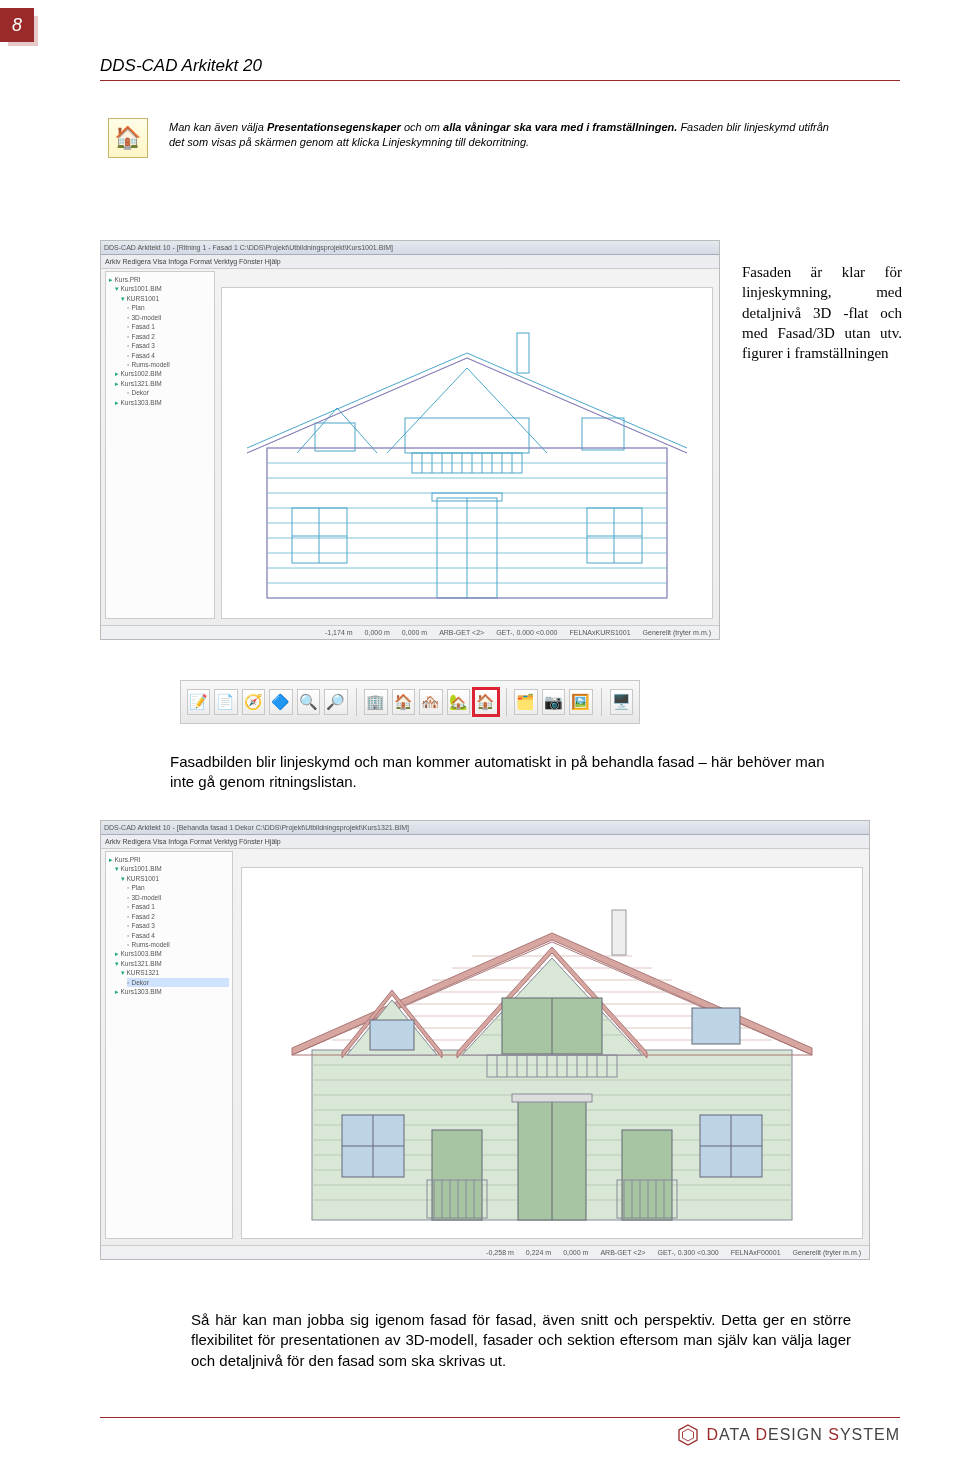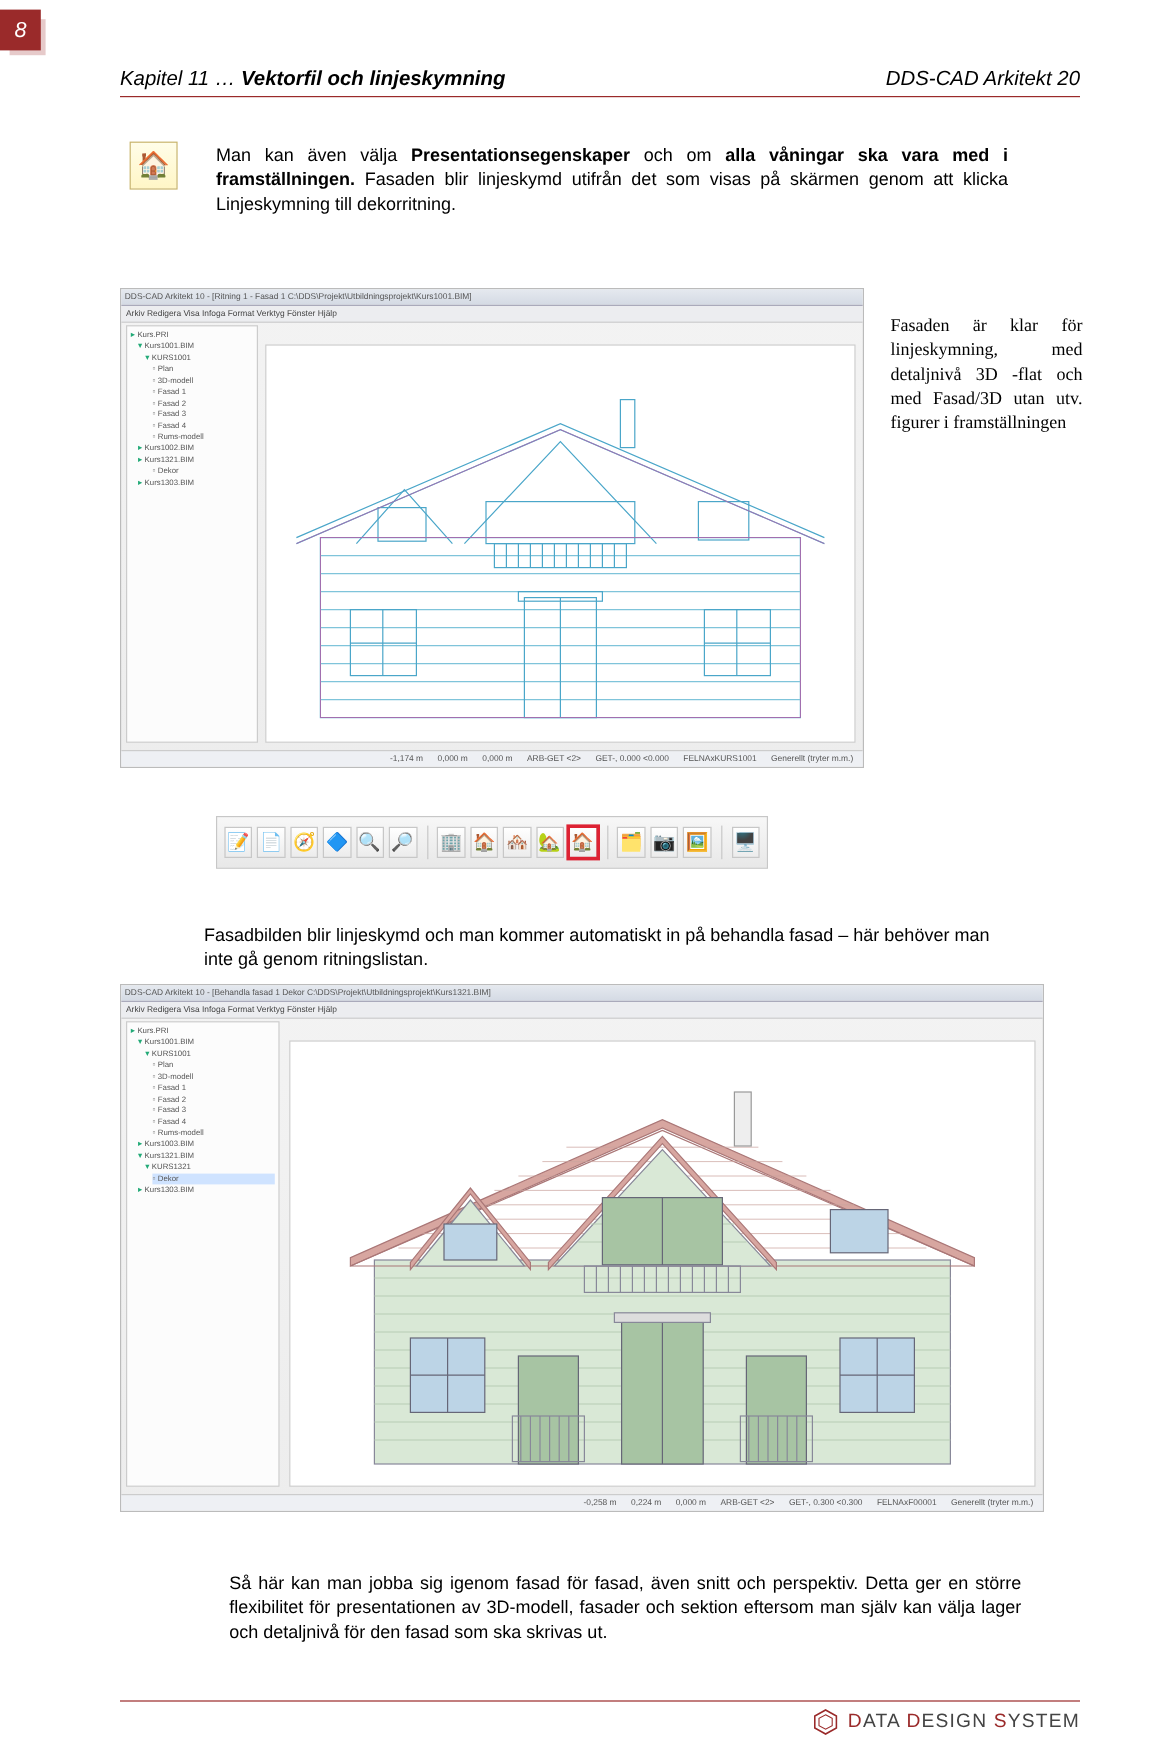--- a/index.html
+++ b/index.html
@@ -34,25 +34,26 @@
     padding-bottom: 4px;
     font-size: 17px;
   }
   .header-left { font-style: italic; }
   .header-left .bold { font-weight: bold; font-style: italic; }
   .bold { font-weight: bold; }
   .header-right { font-style: italic; }
   .para1 {
     position: absolute;
     top: 120px;
-    left: 180px;
+    left: 169px;
     width: 660px;
-    font-size: 15px;
+    font-size: 11px;
     line-height: 1.35;
     text-align: justify;
+    font-style: italic;
   }
   .house-icon {
     position: absolute;
     top: 118px; left: 108px;
     width: 40px; height: 40px;
     border: 1px solid #c9b46a;
     background: linear-gradient(#fffde8,#fff6c6);
     display:flex; align-items:center; justify-content:center;
     font-size: 22px;
   }
@@ -92,21 +93,21 @@
     width: 26px; height: 26px;
     border:1px solid #c7c7c7;
     background:linear-gradient(#fff,#ececec);
     display:flex; align-items:center; justify-content:center;
     font-size: 15px;
   }
   .tsep { width:1px; height:28px; background:#c7c7c7; margin:0 4px; }
   .tbtn.highlight { outline:3px solid #d23; outline-offset:-1px; }
   .para2 {
     position:absolute;
-    top: 770px; left:170px; width:660px;
+    top: 752px; left:170px; width:660px;
     font-size:15px; line-height:1.35;
   }
   .screen2 {
     position: absolute;
     top: 820px; left: 100px;
     width: 770px; height: 440px;
     border: 1px solid #bbb;
     background: linear-gradient(#f3f3f3,#ededed);
     overflow:hidden;
   }
@@ -136,24 +137,20 @@
   .footer-logo .txt span.red { color:#9a2a2a; }
   .tree-bullet { color:#2a7; margin-right:2px; font-size:7px;}
   .tree-doc { color:#888; margin-right:2px; font-size:7px;}
 </style>
 </head>
 <body>
 
 <div class="page-badge">8</div>
 
 <div class="header-row">
-  <div class="header-left">
-    <span>Kapitel 11 … </span>
-    <span class="bold">Vektorfil och linjeskymning</span>
-  </div>
   <div class="header-right">DDS-CAD Arkitekt 20</div>
 </div>
 
 <div class="house-icon">🏠</div>
 
 <div class="para1">
   <span>Man kan även välja </span>
   <span class="bold">Presentationsegenskaper</span>
   <span> och om </span>
   <span class="bold">alla våningar ska vara med i framställningen.</span>

